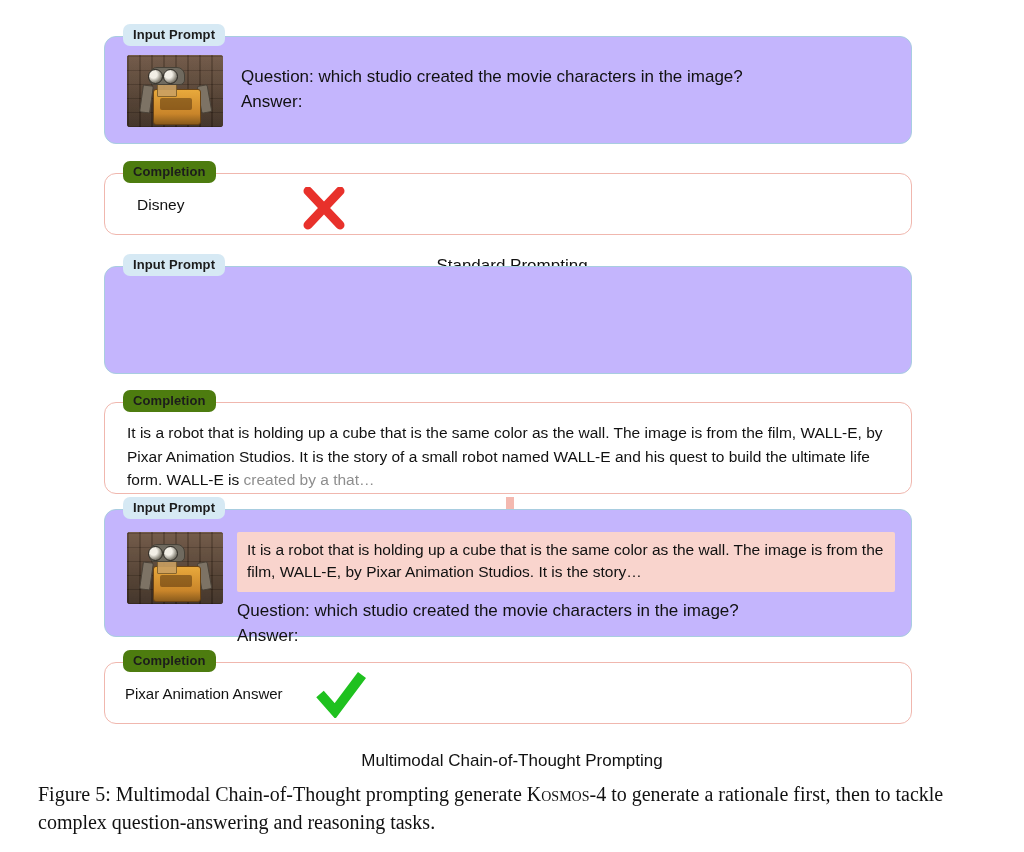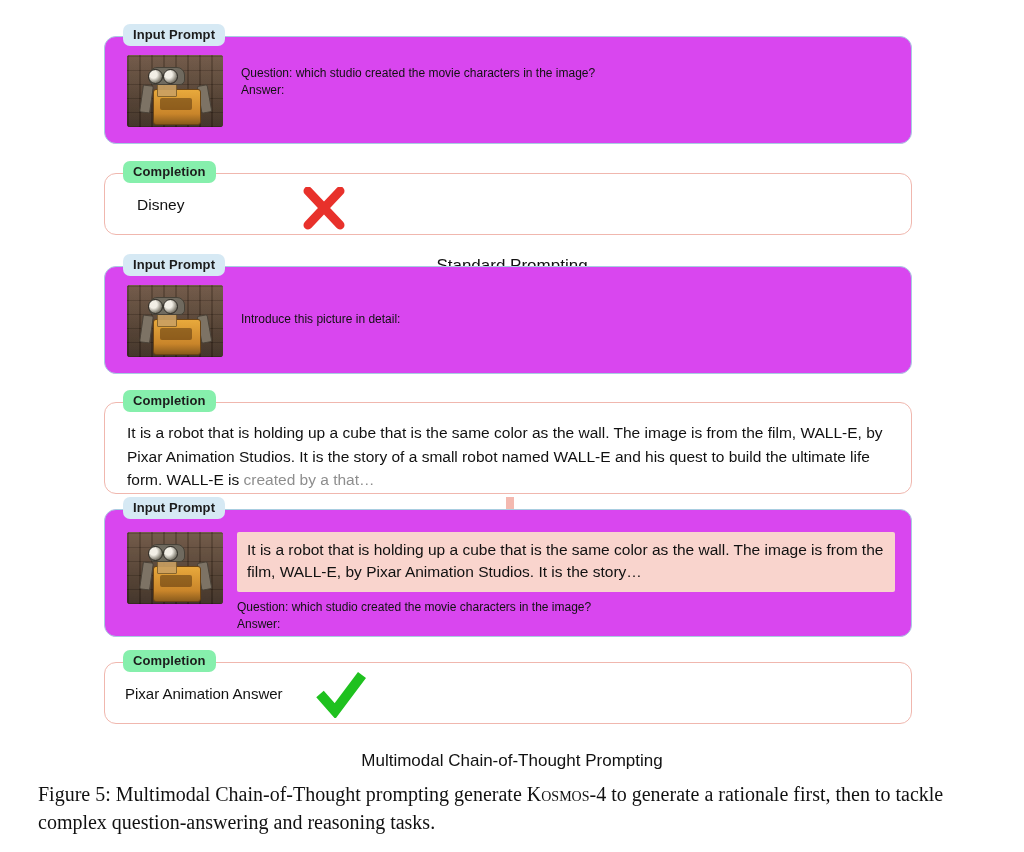--- a/index.html
+++ b/index.html
@@ -23,21 +23,21 @@
   }
 
   
   .block {
     position: absolute;
     border-radius: 12px;
     box-sizing: border-box;
   }
   .block.prompt {
     border: 1.5px solid #a8cde0;
-    background: #d946ef;
+    background: #c4b5fd;
   }
   .block.completion {
     border: 1.5px solid #f0b7ae;
     background: #ffffff;
   }
 
   
   .tag {
     position: absolute;
     top: -13px;
@@ -48,21 +48,21 @@
     font-weight: bold;
     line-height: 1;
     letter-spacing: .1px;
     white-space: nowrap;
   }
   .tag.blue {
     background: #d6e9f4;
     color: #1c1c1c;
   }
   .tag.pink {
-    background: #86efac;
+    background: #4d7c0f;
     color: #1c1c1c;
   }
 
   
   .thumb {
     position: relative;
     width: 96px;
     height: 72px;
     border-radius: 3px;
     overflow: hidden;
@@ -145,21 +145,21 @@
     border-radius: 1px;
     opacity: .9;
   }
 
   
   .row {
     display: flex;
     align-items: flex-start;
   }
   .prompt-text {
-    font-size: 12px;
+    font-size: 17px;
     line-height: 1.45;
     color: #111;
     white-space: pre-line;
   }
   .completion-text {
     font-size: 15.5px;
     line-height: 1.45;
     color: #111;
   }
   .para {
@@ -253,33 +253,20 @@
   </div>
 
   <svg class="mark-x" style="left:302px; top:187px;" viewBox="0 0 44 44">
     <path d="M6 4 L38 38 M38 4 L6 38" stroke="#e8312b" stroke-width="9" stroke-linecap="round"></path>
   </svg>
 
   <div class="group-caption" style="top:243px;">Standard Prompting</div>
 
   <div class="block prompt" style="left:104px; top:266px; width:808px; height:108px;">
     <div class="tag blue">Input Prompt</div>
-    <div class="row" style="padding:18px 18px 0 22px;">
-      <div class="thumb">
-        <div class="wall"></div>
-        <div class="armL"></div>
-        <div class="armR"></div>
-        <div class="body"></div>
-        <div class="cube"></div>
-        <div class="head"></div>
-        <div class="eyeL"></div>
-        <div class="eyeR"></div>
-      </div>
-      <div class="prompt-text" style="margin-left:18px; padding-top:26px;">Introduce this picture in detail:</div>
-    </div>
   </div>
 
   <div class="block completion" style="left:104px; top:402px; width:808px; height:92px;">
     <div class="tag pink">Completion</div>
     <div class="para" style="padding:18px 22px 0 22px;">
       <span>It is a robot that is holding up a cube that is the same color as the wall. The image is from the film, WALL-E, by Pixar Animation Studios. It is the story of a small robot named WALL-E and his quest to build the ultimate life form. WALL-E is </span><span class="grey">created by a that…</span>
     </div>
   </div>
 
   <svg class="arrow-down" style="left:497px; top:497px;" viewBox="0 0 26 34">

